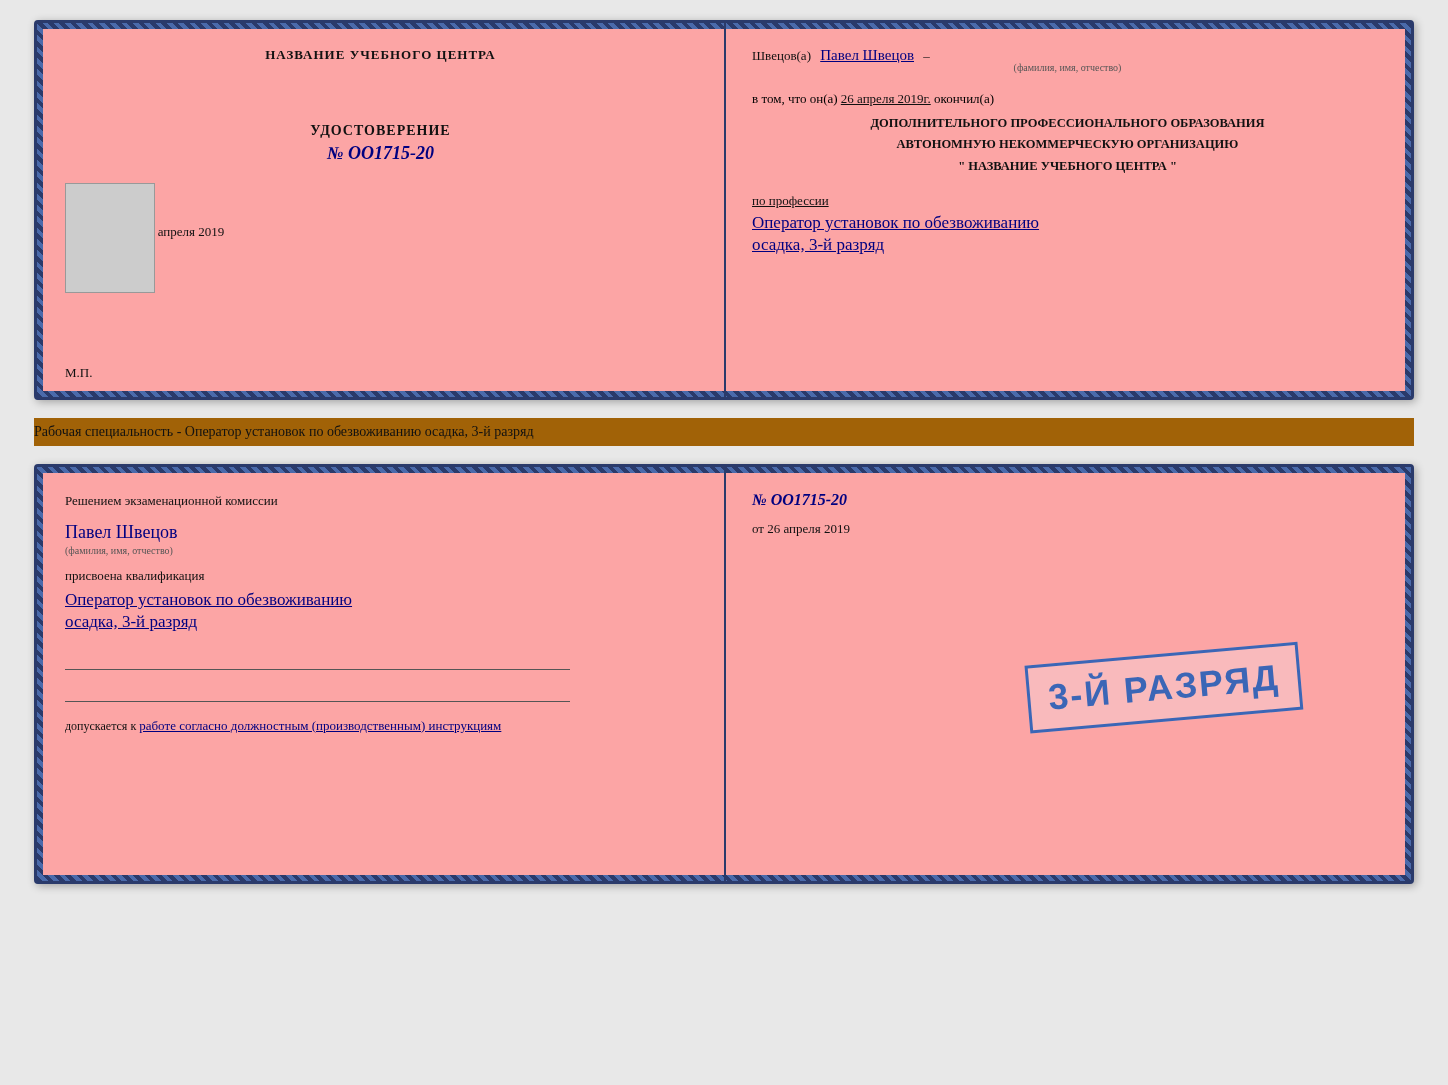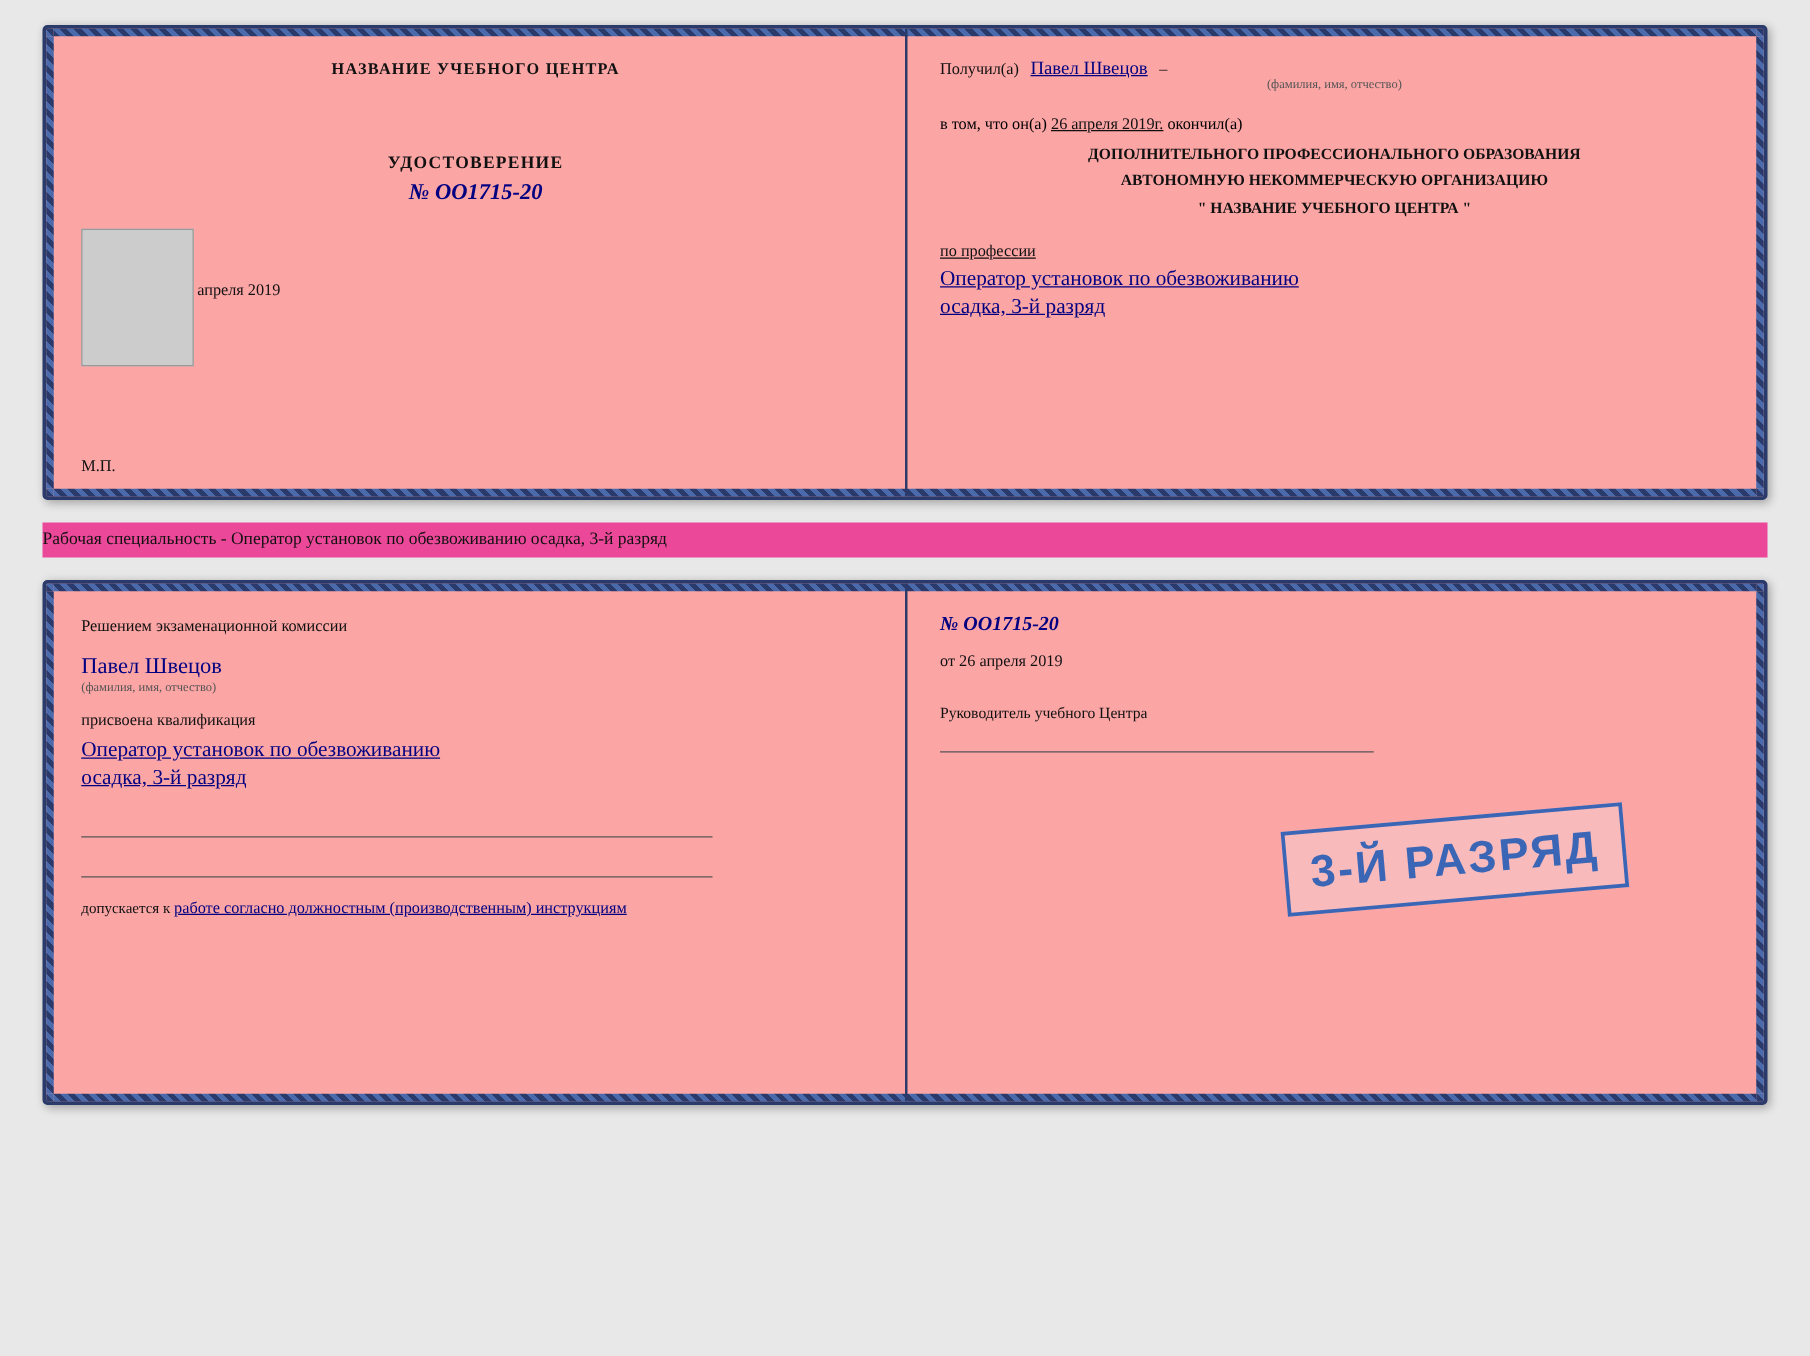--- a/index.html
+++ b/index.html
@@ -180,21 +180,21 @@
       color: #000080;
       text-decoration: underline;
       display: block;
     }
 
     
     .sep-text {
       font-size: 14px;
       color: #111;
       padding: 6px 0;
-      background: #ec4899;
+      background: #a16207;
     }
 
     
     .bottom-left-heading {
       font-size: 13px;
       color: #111;
       line-height: 1.6;
       margin-bottom: 10px;
     }
 
@@ -364,21 +364,21 @@
       <div class="cert-issued">
         <span>Выдано</span>
         <span class="handwritten">26 апреля 2019</span>
       </div>
 
       <div class="mp-label">М.П.</div>
     </div>
 
     <div class="doc-right">
       <div class="received-line">
-        <span>Получил(а)</span>
+        <span>Швецов(а)</span>
         <span class="hw">Павел Швецов</span>
         <span>–</span>
         <span class="small-label">(фамилия, имя, отчество)</span>
       </div>
 
       <div class="dated-line">
         <span>в том, что он(а)</span>
         <span class="hw">26 апреля 2019г.</span>
         <span>окончил(а)</span>
       </div>
@@ -425,22 +425,18 @@
     <div class="doc-right" style="position:relative;">
 
       <div class="protocol-number">№ OO1715-20</div>
 
       <div class="protocol-date">
         <span>от</span>
         <span class="hw">26 апреля 2019</span>
       </div>
 
 
-      <div class="rukovoditel-block">
-        <div>Руководитель учебного Центра</div>
-        <div class="sig-line-short"></div>
-      </div>
 
       <div class="stamp">3-й разряд</div>
     </div>
   </div>
 
 </div>
 
 </body></html>

